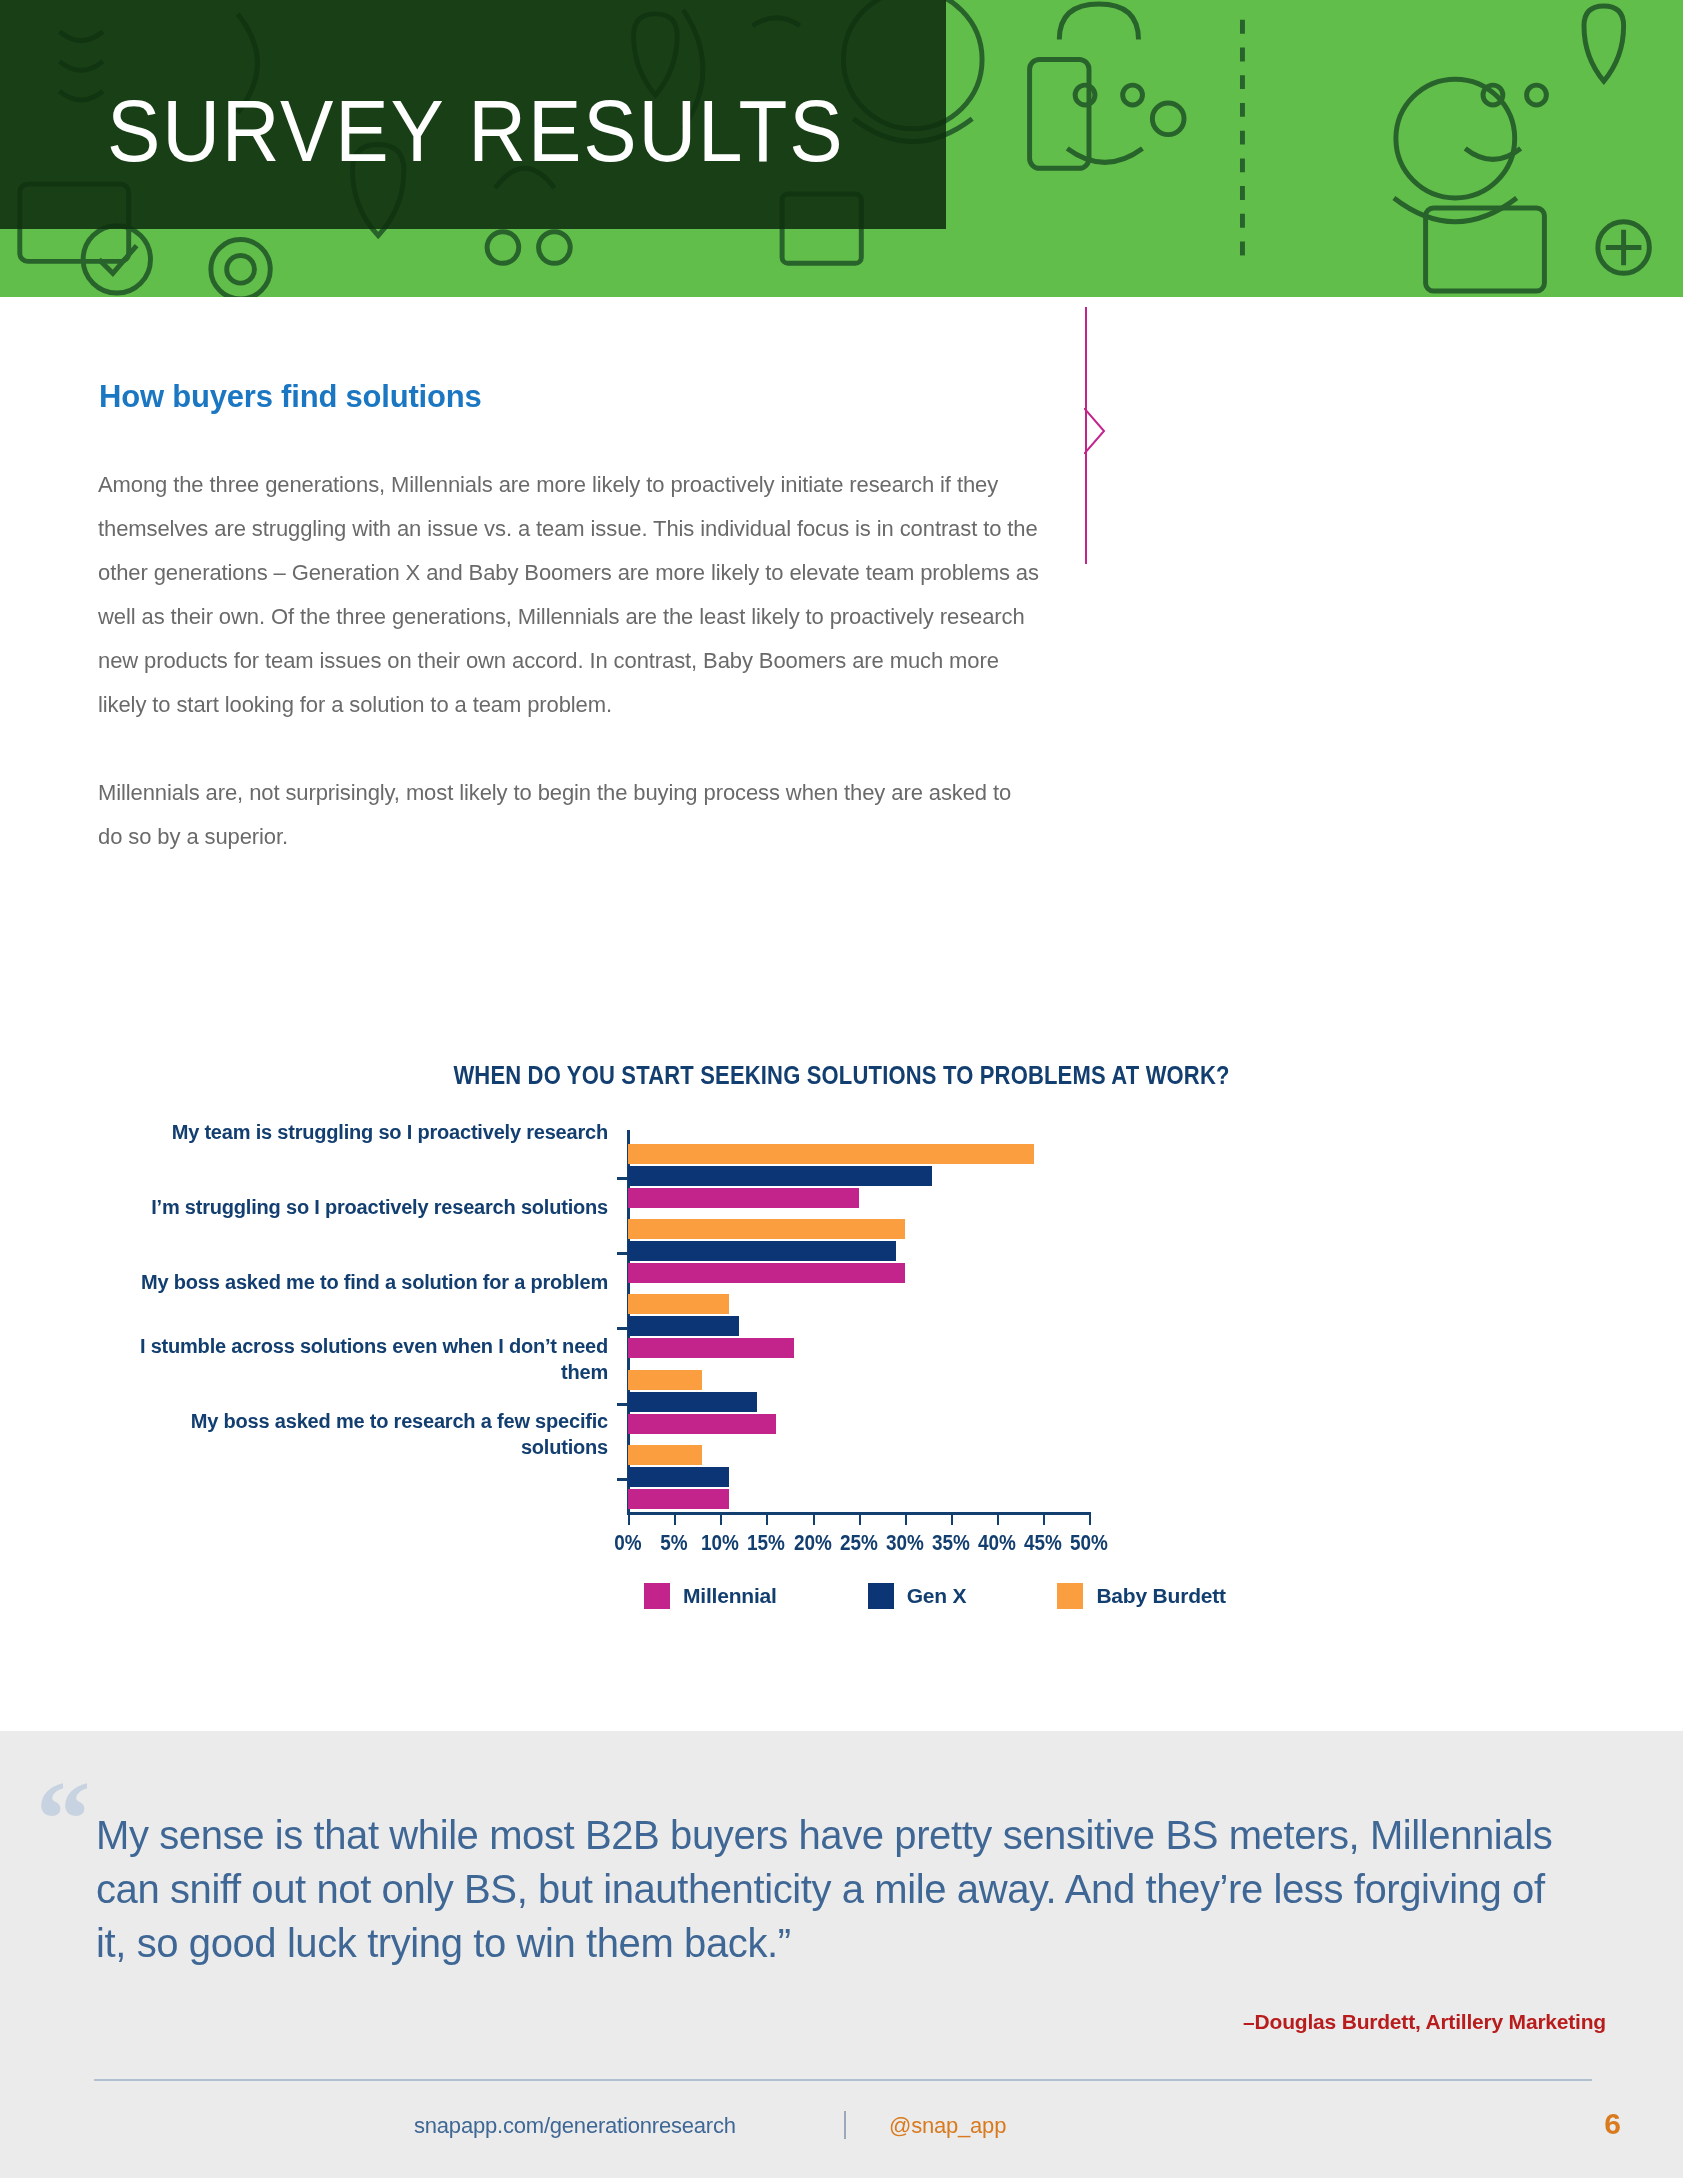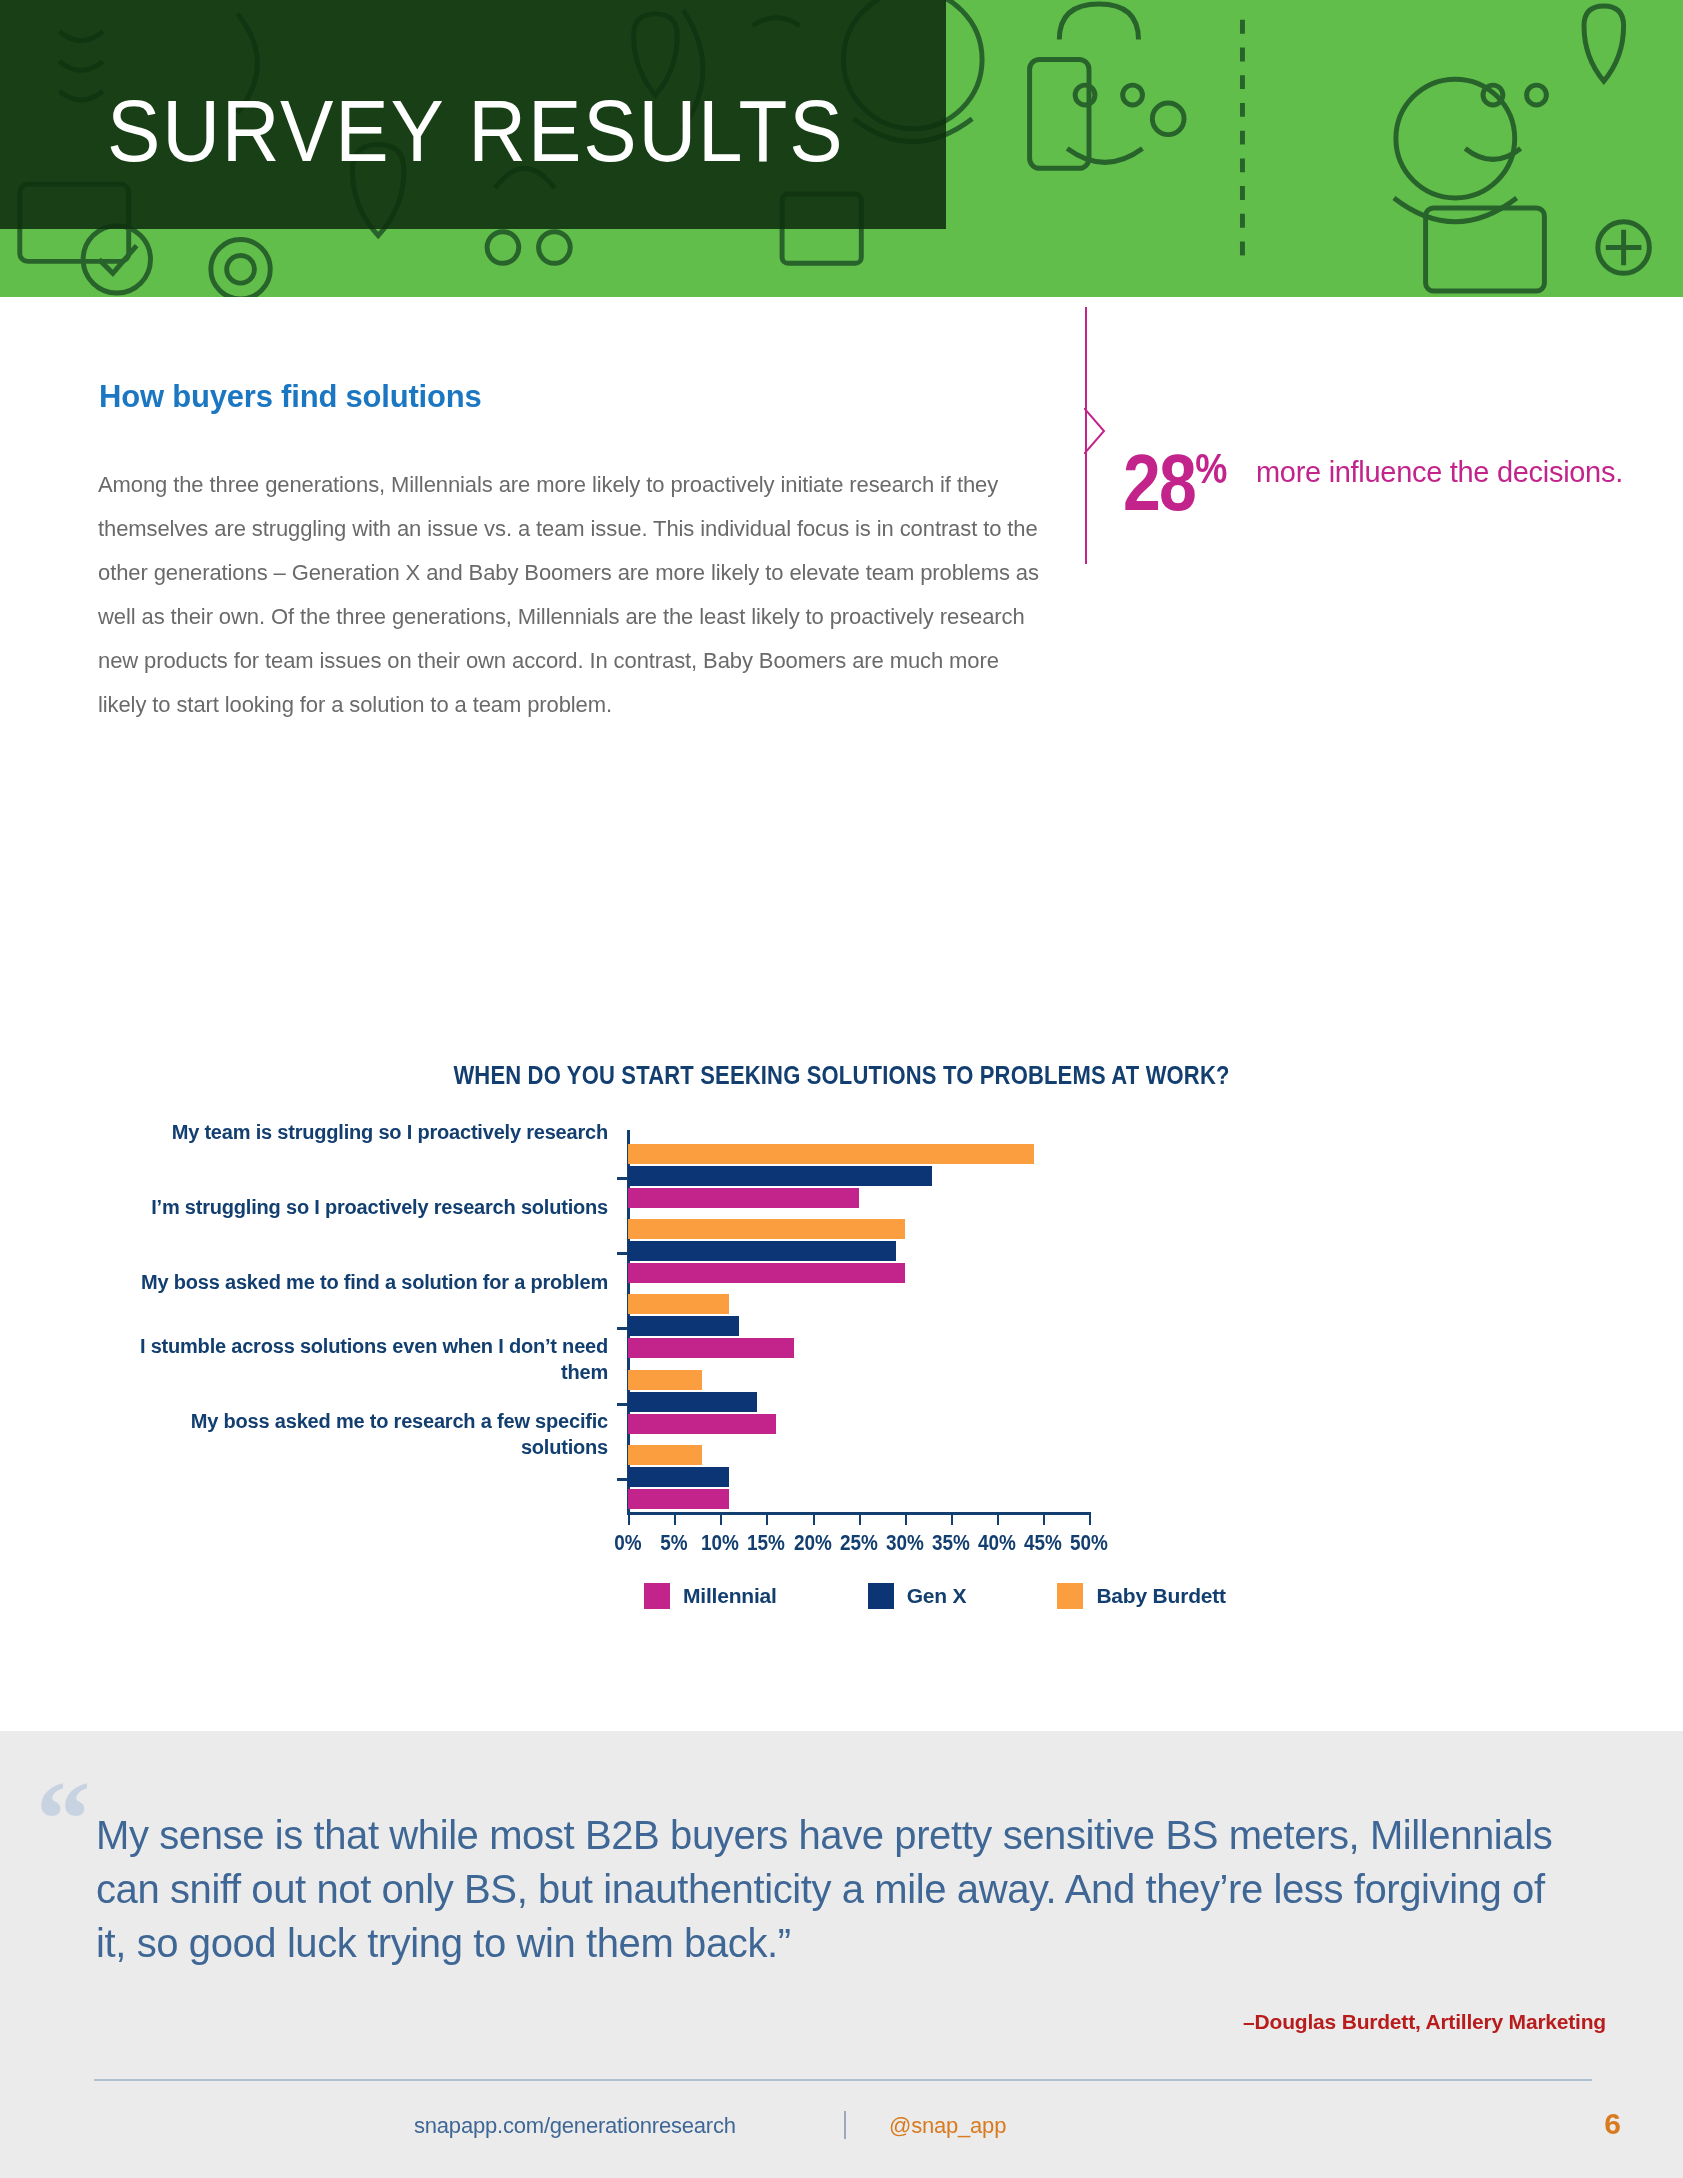--- a/index.html
+++ b/index.html
@@ -206,35 +206,32 @@
     <div class="header-overlay"></div>
     <div class="header-title">SURVEY RESULTS</div>
   </div>
 
   <div class="content">
 
     <div class="section-heading">How buyers find solutions</div>
 
     <div class="body-col">
       <p>Among the three generations, Millennials are more likely to proactively initiate research if they themselves are struggling with an issue vs. a team issue. This individual focus is in contrast to the other generations – Generation X and Baby Boomers are more likely to elevate team problems as well as their own. Of the three generations, Millennials are the least likely to proactively research new products for team issues on their own accord. In contrast, Baby Boomers are much more likely to start looking for a solution to a team problem.</p>
+      <p>Millennials are, not surprisingly, most likely to begin the buying process when they are asked to do so by a superior.</p>
     </div>
 
     <div class="stats">
       <div class="stat-rail"></div>
       <div class="stat-chev">
         <svg width="22" height="46" viewBox="0 0 22 46">
           <path d="M0 0 L20 23 L0 46" fill="none" stroke="#C2248C" stroke-width="2"></path>
         </svg>
       </div>
 
 
-      <div class="stat-row two">
-        <div class="stat-num"><span>28</span><span class="pct">%</span></div>
-        <div class="stat-text">more influence the decisions.</div>
-      </div>
     </div>
 
     <div class="chart-wrap">
       <div class="chart-title">WHEN DO YOU START SEEKING SOLUTIONS TO PROBLEMS AT WORK?</div>
 
       <div class="plot" id="plot">
         <div class="axis-y"></div>
         <div class="axis-x"></div>
       <div class="tick" style="left: 0px;"></div>
           <div class="tick-label" style="left: 0px;">0%</div>

